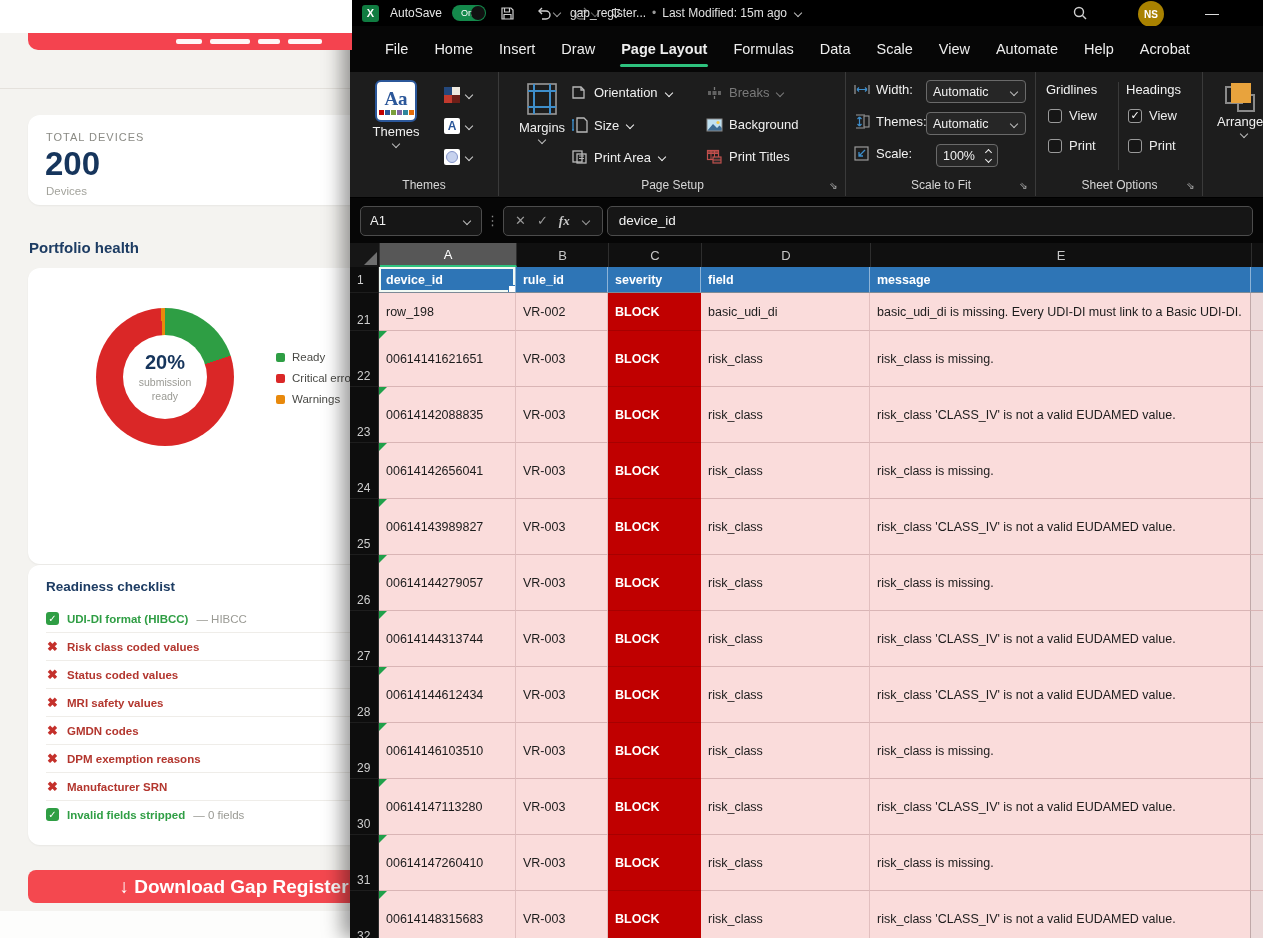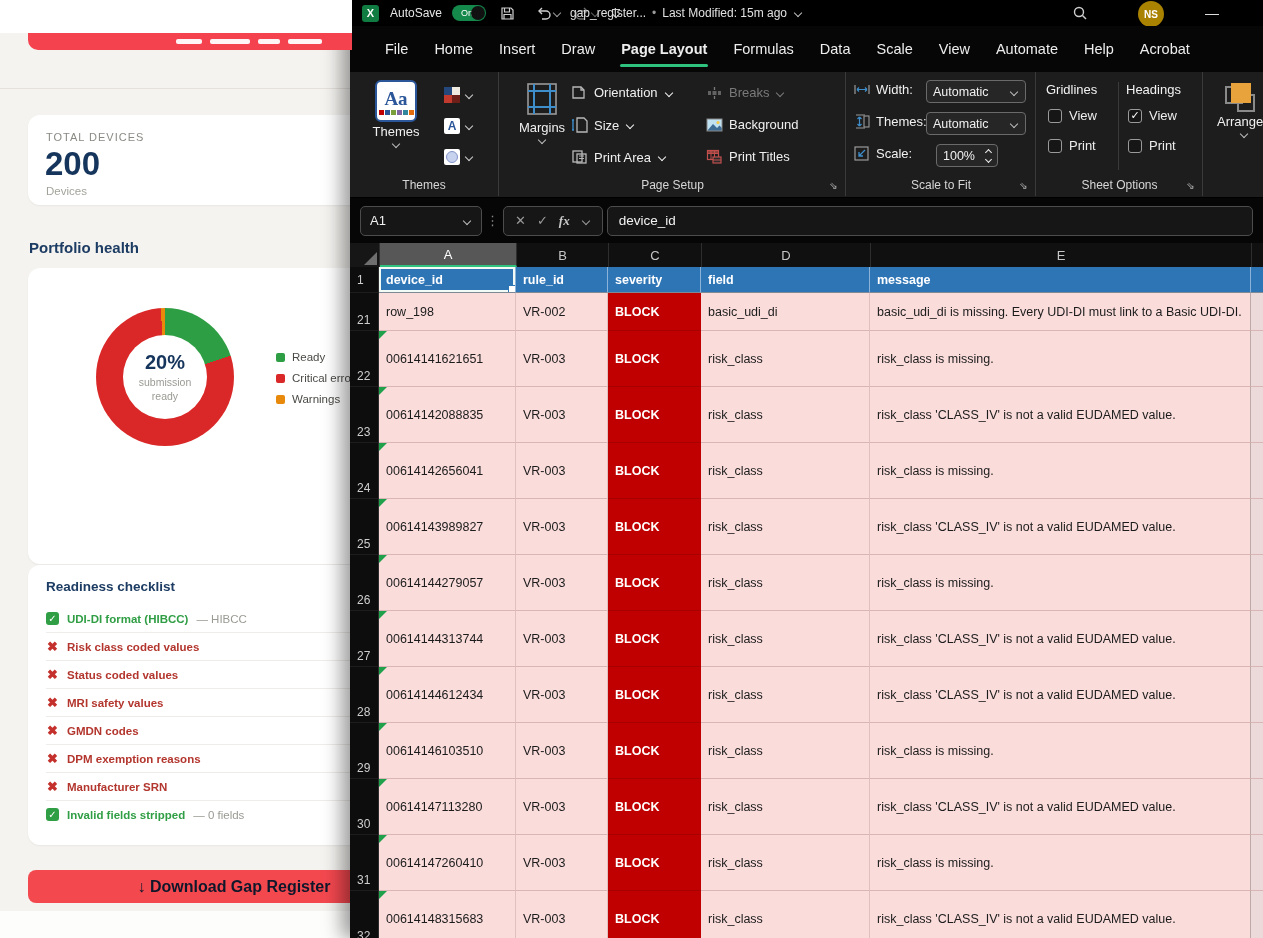--- a/index.html
+++ b/index.html
@@ -33,21 +33,21 @@
   .chk-item{display:flex;align-items:center;gap:8px;height:27px;border-bottom:1px solid #efede9;}
   .chk-item:last-child{border-bottom:none;}
   .ic-pass{width:13px;height:13px;background:#2f9e44;border-radius:3px;color:#fff;font-size:10px;
            display:flex;align-items:center;justify-content:center;flex:none;}
   .ic-fail{color:#c4302b;font-size:13px;font-weight:700;width:13px;text-align:center;flex:none;line-height:13px;}
   .chk-label{font-size:11.5px;font-weight:700;}
   .chk-label.pass{color:#2f9e44;}
   .chk-label.fail{color:#b3362e;}
   .chk-suffix{font-size:11.5px;color:#9a9a94;}
   .download-btn{position:absolute;left:28px;top:870px;width:412px;height:33px;background:#f4484f;border:none;
-                border-radius:8px;color:#0f172a;font-size:16px;font-weight:700;cursor:pointer;
+                border-radius:8px;color:#ffffff;font-size:19px;font-weight:700;cursor:pointer;
                 display:flex;align-items:center;justify-content:center;font-family:inherit;}
   .page-end{position:absolute;left:0;top:911px;width:100%;height:27px;background:#fdfdfc;}
 
   
   .excel{position:absolute;left:350px;top:0;width:913px;height:938px;background:#0a0a0a;color:#e8e8e8;
          box-shadow:-8px 0 18px rgba(0,0,0,.4);overflow:hidden;}
   .titlebar{position:relative;height:26px;background:#000;}
   .titlebar>*{position:absolute;top:0;height:26px;display:flex;align-items:center;}
   .xl-logo{left:12px;}
   .xl-logo span{width:17px;height:17px;background:#107c41;border-radius:3px;color:#fff;font-size:11px;font-weight:700;

